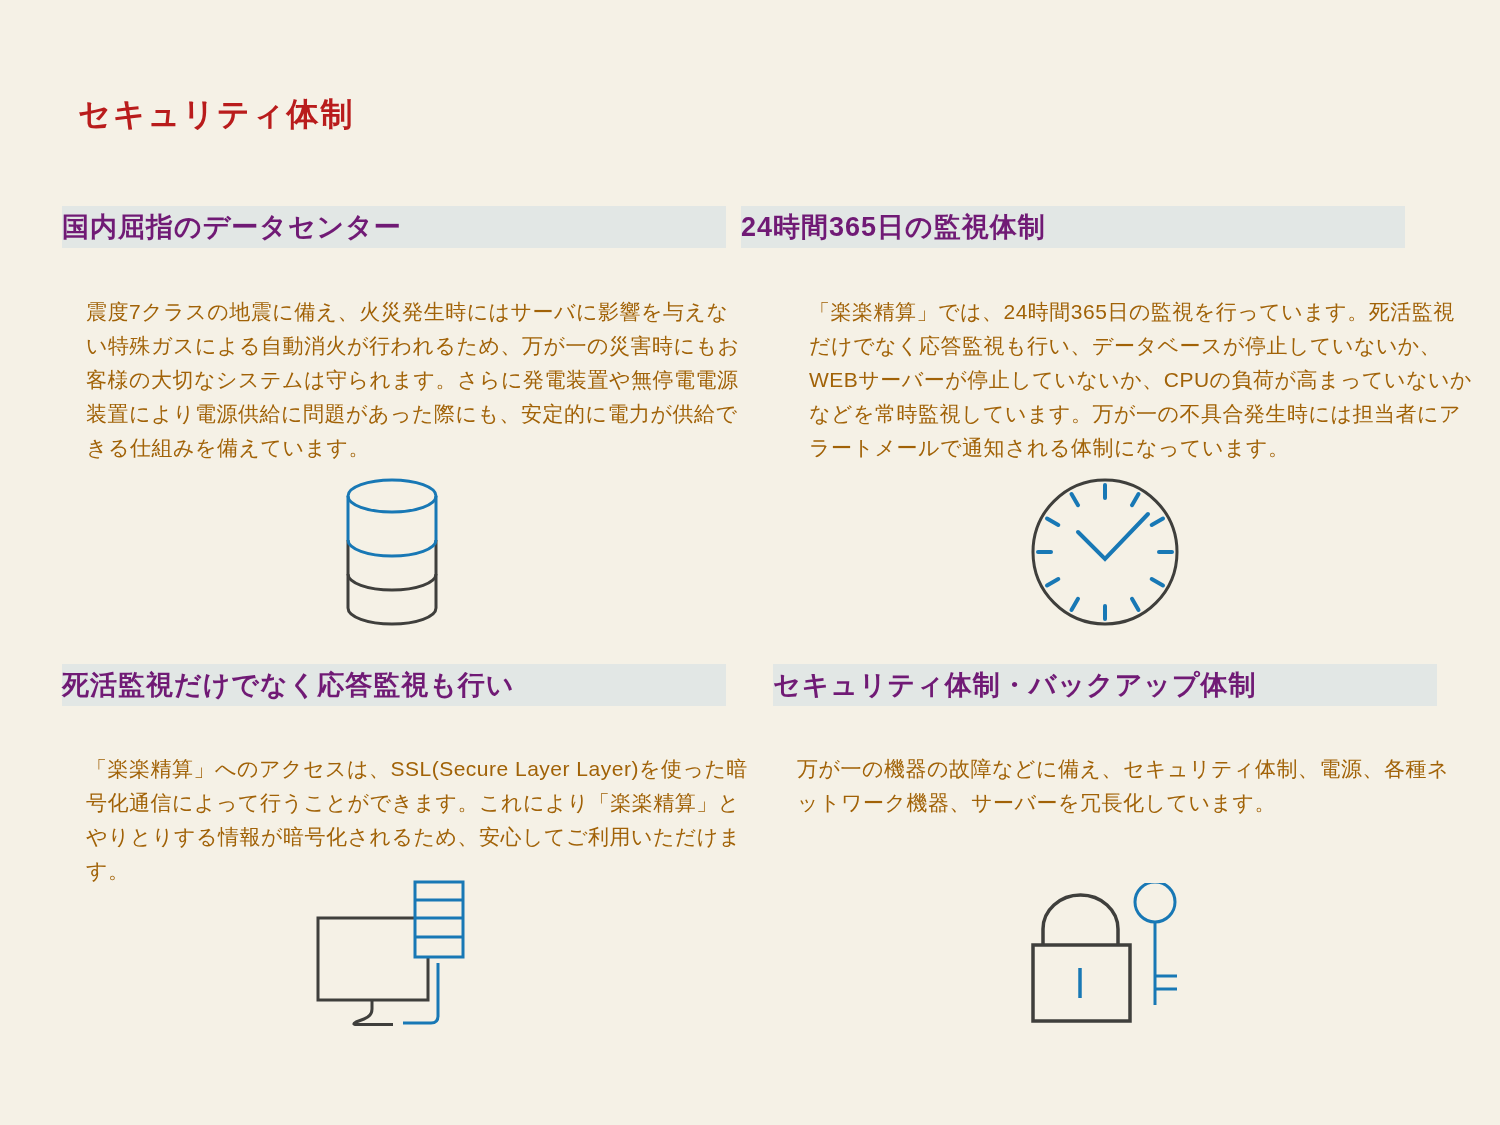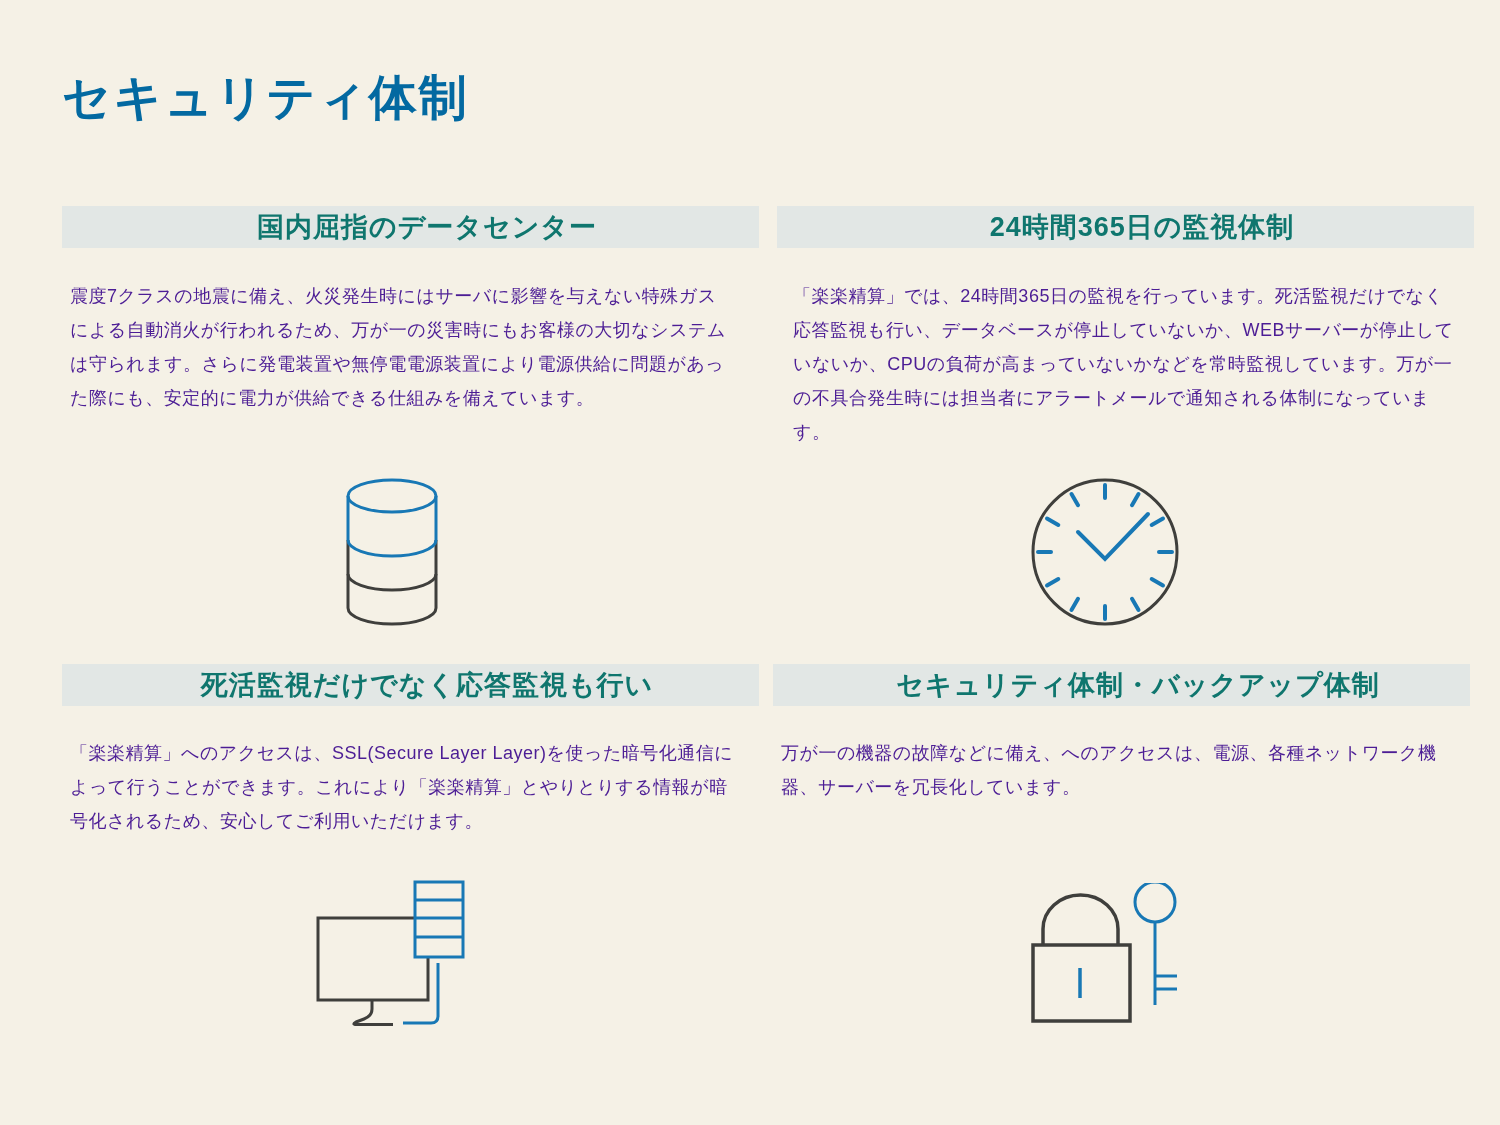--- a/index.html
+++ b/index.html
@@ -4,40 +4,39 @@
 <style>
   html,body{margin:0;padding:0;}
   body{
     width:1500px;height:1125px;
     background:#f5f1e6;
     font-family:"Liberation Sans","DejaVu Sans",sans-serif;
     position:relative;
     overflow:hidden;
   }
   .page-title{
-    position:absolute;left:62px;top:70px;margin:0;
-    font-size:48px;line-height:56px;font-weight:bold;
-    color:#0369a1;letter-spacing:2px;
+    position:absolute;left:62px;top:70px;margin:16px;
+    font-size:32px;line-height:56px;font-weight:bold;
+    color:#b91c1c;letter-spacing:2px;
   }
   .sec-header{
     position:absolute;width:664px;height:42px;
-    background:#e2e7e5;color:#0f766e;
+    background:#e2e7e5;color:#701a75;
     font-size:27px;font-weight:bold;
-    text-align:center;line-height:43px;
+    text-align:left;line-height:43px;
     letter-spacing:1px;
-    padding-left:33px;
   }
   .h-tl{left:62px;top:206px}
-  .h-tr{left:777px;top:206px}
+  .h-tr{left:741px;top:206px}
   .h-bl{left:62px;top:664px}
   .h-br{left:773px;top:664px}
   .sec-body{
-    position:absolute;width:664px;margin:0;
-    font-size:18px;line-height:34px;
-    color:#4c1d95;letter-spacing:0.5px;
+    position:absolute;width:664px;margin:16px;
+    font-size:21px;line-height:34px;
+    color:#a16207;letter-spacing:0.5px;
     text-align:left;
   }
   .b-tl{left:70px;top:279px}
   .b-tr{left:793px;top:279px}
   .b-bl{left:70px;top:736px}
   .b-br{left:781px;top:736px}
   .icon-wrap{position:absolute;}
   .i-database{left:346px;top:476px;}
   .i-clock{left:1030px;top:477px;}
   .i-computer{left:315px;top:875px;}
@@ -97,21 +96,21 @@
     <g stroke="#1878b5" stroke-width="3">
       <line x1="100" y1="25" x2="148" y2="25"></line>
       <line x1="100" y1="43" x2="148" y2="43"></line>
       <line x1="100" y1="62" x2="148" y2="62"></line>
     </g>
     <path d="M123 88 L123 141 Q123 148 116 148 L88 148" fill="none" stroke="#1878b5" stroke-width="3"></path>
   </svg>
 </div>
 
 <div class="sec-header h-br">セキュリティ体制・バックアップ体制</div>
-<p class="sec-body b-br">万が一の機器の故障などに備え、へのアクセスは、電源、各種ネットワーク機器、サーバーを冗長化しています。</p>
+<p class="sec-body b-br">万が一の機器の故障などに備え、セキュリティ体制、電源、各種ネットワーク機器、サーバーを冗長化しています。</p>
 <div class="icon-wrap i-lock">
   <svg width="160" height="145" viewBox="0 0 160 145" aria-hidden="true">
     <path d="M18 62 L18 46 A37.5 34 0 0 1 93 46 L93 62" fill="none" stroke="#3f3f3c" stroke-width="3.5"></path>
     <rect x="8" y="62" width="97" height="76" fill="none" stroke="#3f3f3c" stroke-width="3.5"></rect>
     <line x1="55" y1="85" x2="55" y2="115" stroke="#1878b5" stroke-width="3.5"></line>
     <circle cx="130" cy="19" r="20" fill="none" stroke="#1878b5" stroke-width="3"></circle>
     <g stroke="#1878b5" stroke-width="3">
       <line x1="130" y1="39" x2="130" y2="122"></line>
       <line x1="130" y1="93" x2="152" y2="93"></line>
       <line x1="130" y1="106" x2="152" y2="106"></line>

